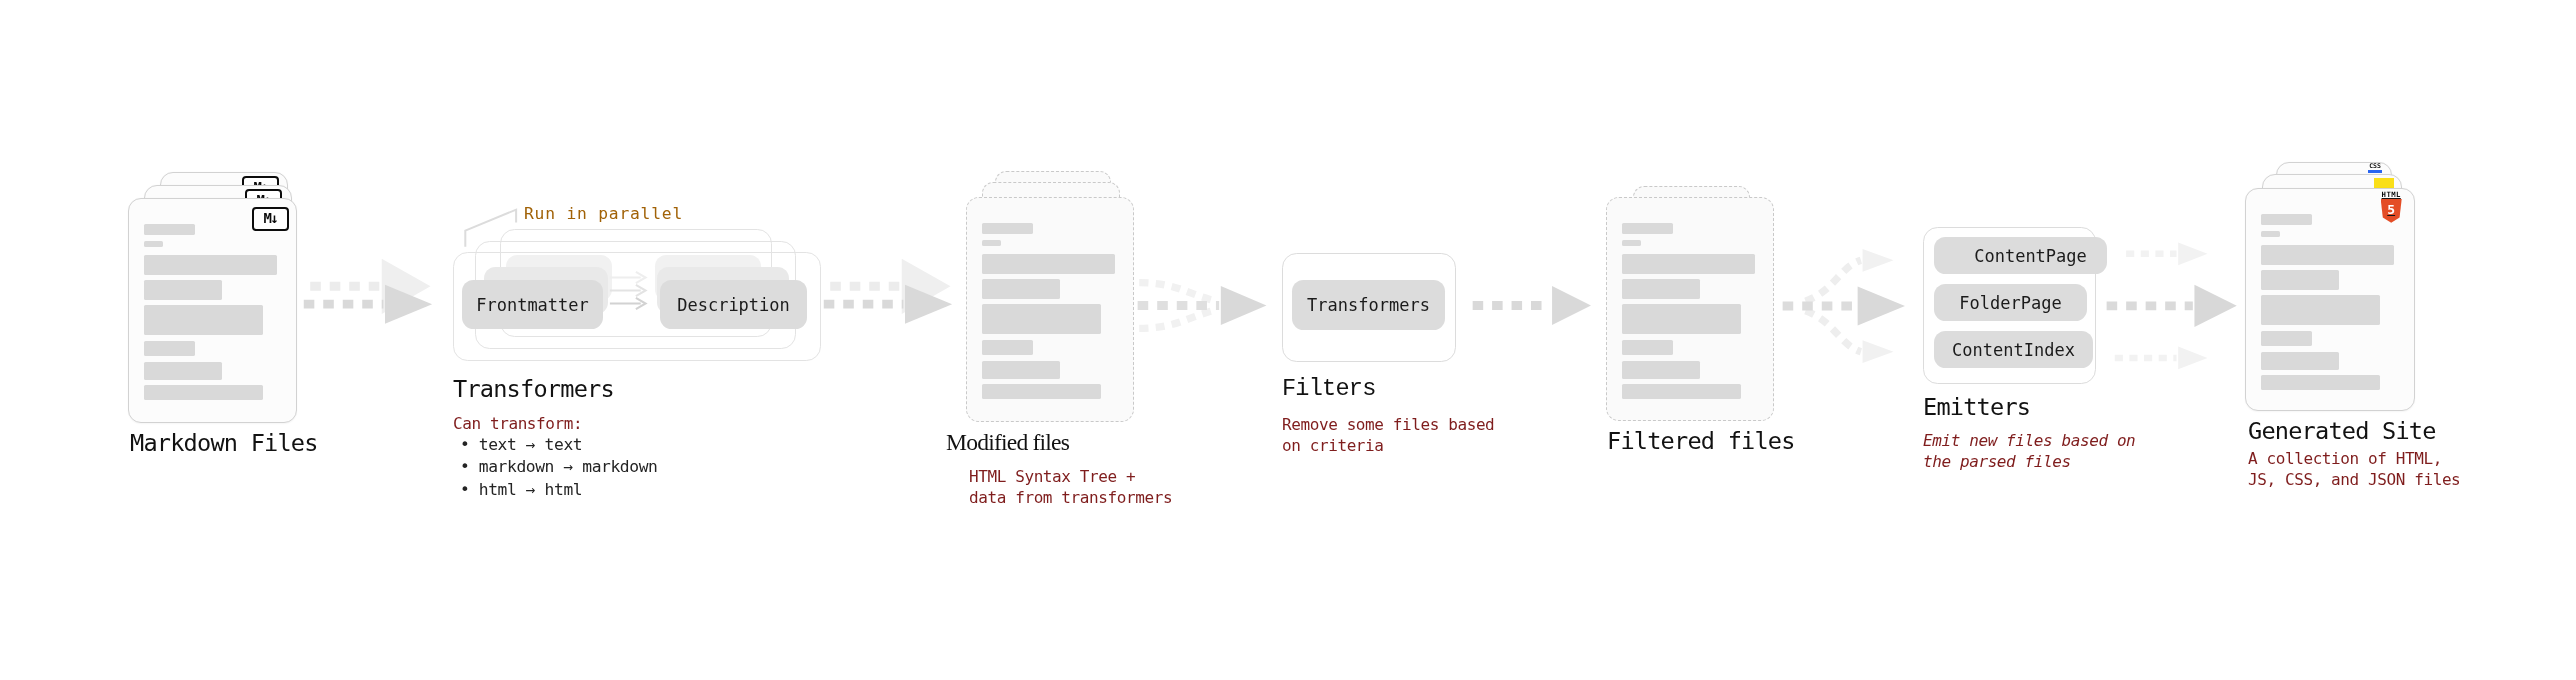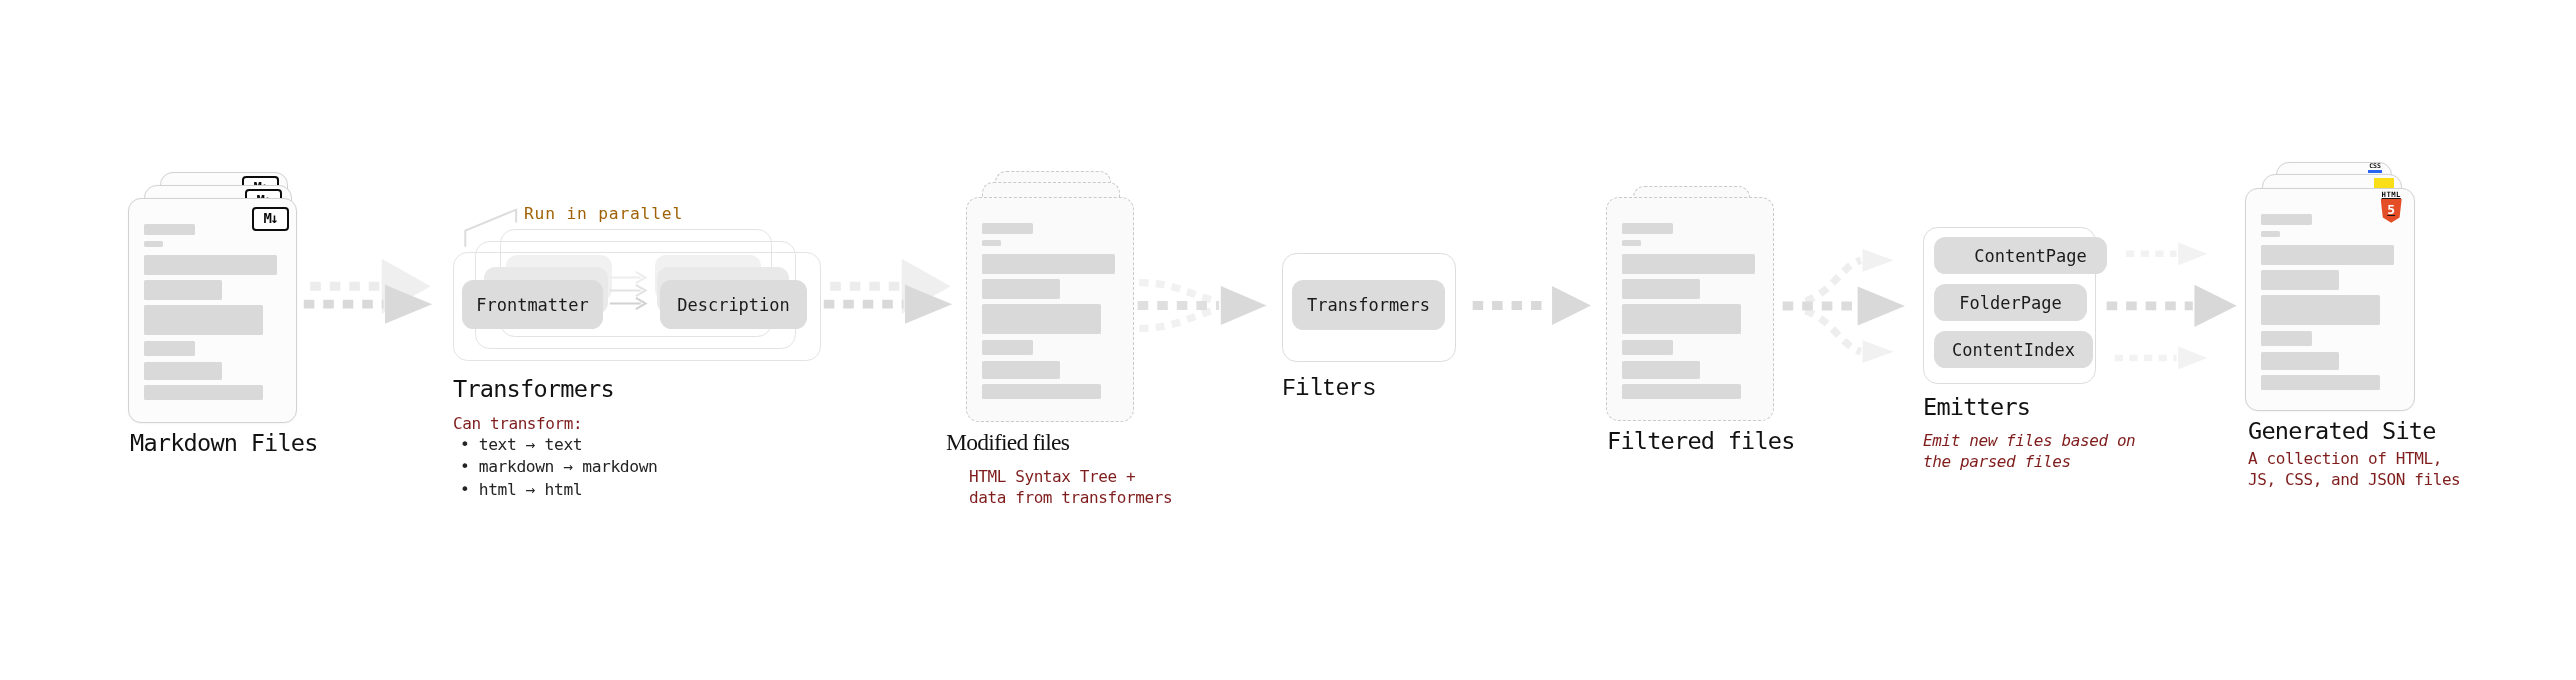--- a/index.html
+++ b/index.html
@@ -142,20 +142,22 @@
   <svg class="arr" style="left:1136px;top:276px;" width="137" height="59" viewBox="0 0 168 72">
     <path d="M4,8 C50,8 62,22 100,31" fill="none" stroke="#f1f1f1" stroke-width="9" stroke-dasharray="11 9"></path>
     <path d="M4,64 C50,64 62,50 100,41" fill="none" stroke="#f1f1f1" stroke-width="9" stroke-dasharray="11 9"></path>
     <line x1="2" y1="36" x2="102" y2="36" stroke="#dfdfdf" stroke-width="11" stroke-dasharray="13 11"></line>
     <polygon points="104,12 160,36 104,60" fill="#d9d9d9"></polygon>
   </svg>
 
   <div class="frame solidbox" style="left:1282px;top:253px;width:172px;height:107px;"></div>
   <div class="pill" style="left:1292px;top:280px;width:153px;height:50px;">Transformers</div>
   <div class="title" style="left:1282px;top:375px;font-family:Liberation Mono, monospace;">Filters</div>
+  <div class="subtitle" style="left:1282px;top:414px;">Remove some files based
+on criteria</div>
 
   <svg class="arr" style="left:1469px;top:282px;" width="124" height="47" viewBox="0 0 152 58">
     <line x1="4" y1="29" x2="100" y2="29" stroke="#d9d9d9" stroke-width="11" stroke-dasharray="13 11"></line>
     <polygon points="102,5 150,29 102,53" fill="#d9d9d9"></polygon>
   </svg>
 
   <div class="strip" style="left:1633px;top:186px;width:115px;height:12.2px;"></div>
   <div class="card dashed" style="left:1606px;top:197px;width:166px;height:222px;">
     <div class="bar b1"></div>
     <div class="bar b2"></div>

